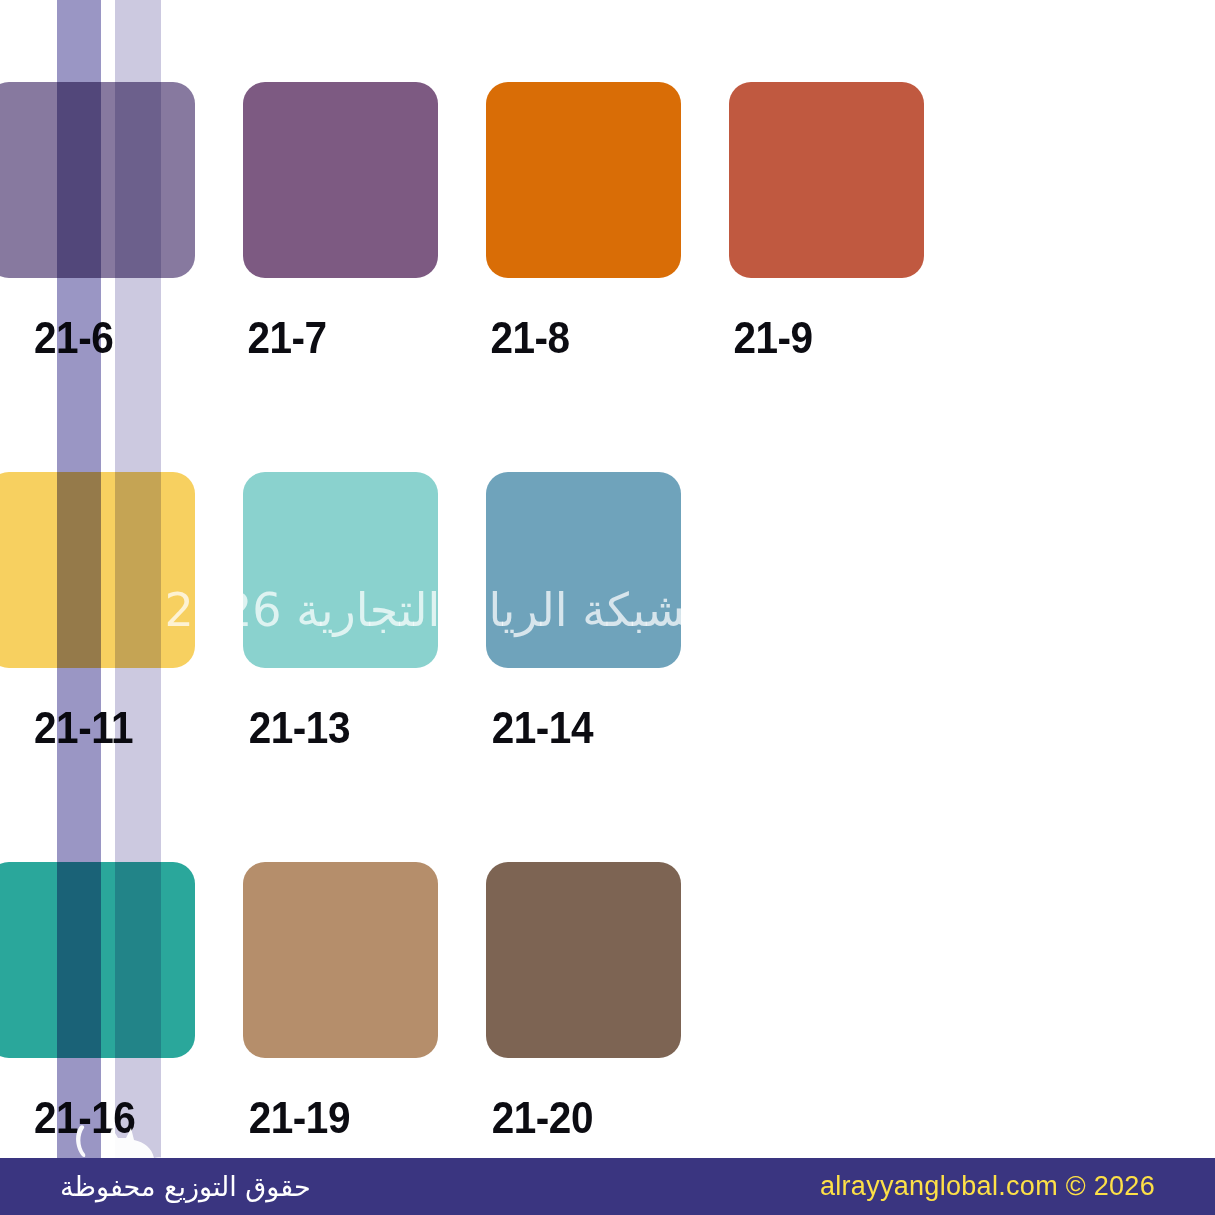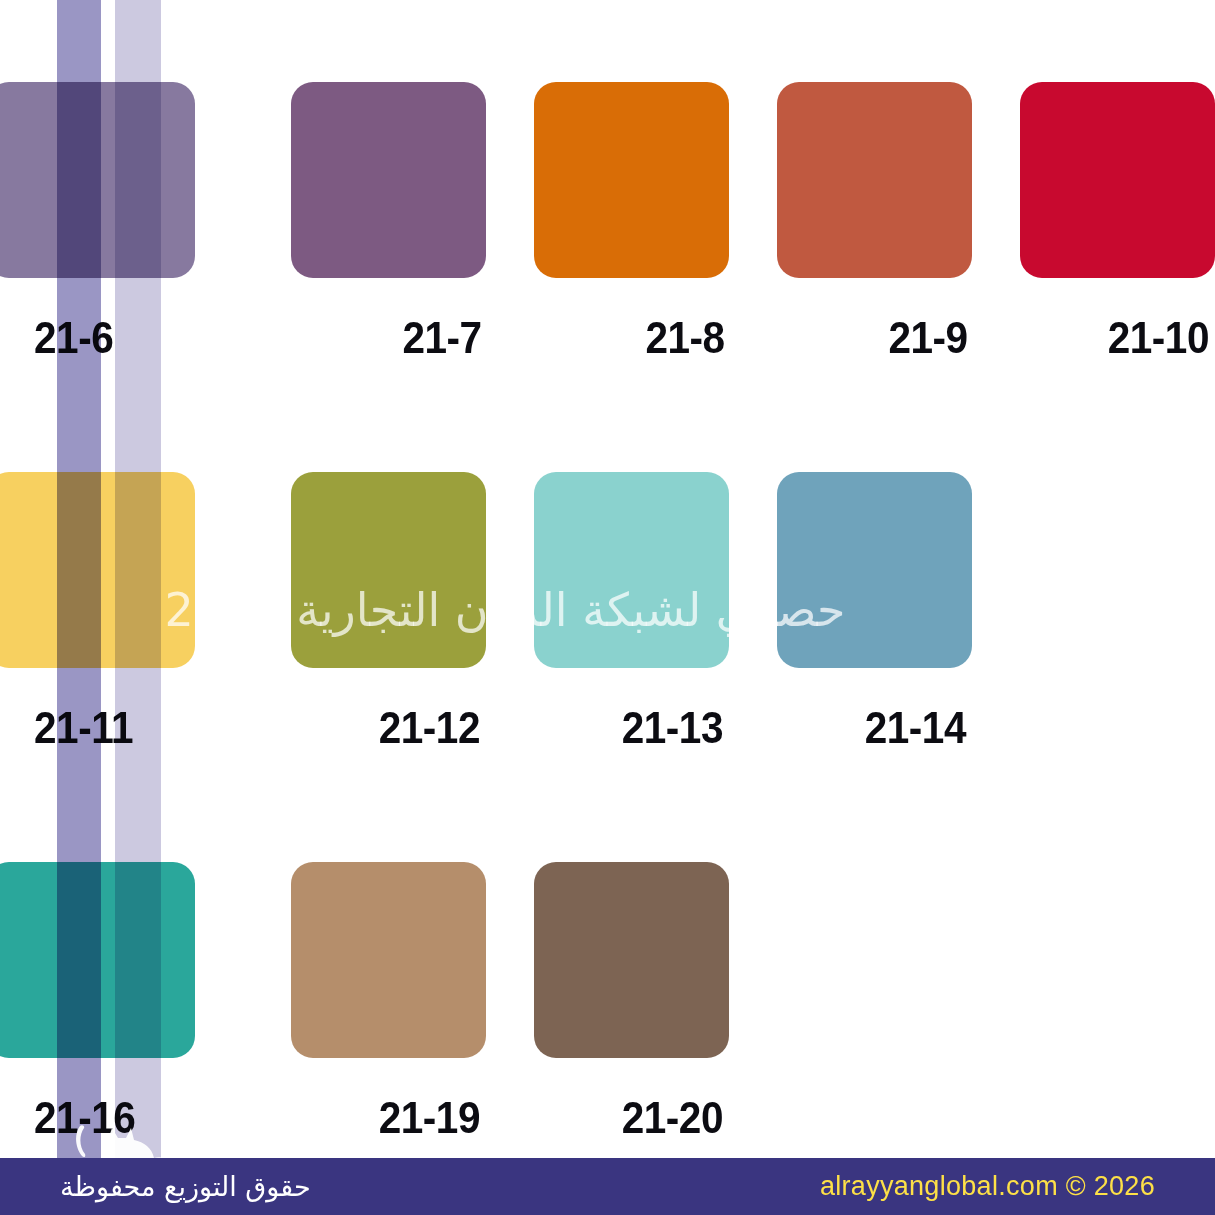--- a/index.html
+++ b/index.html
@@ -23,21 +23,21 @@
   .row{
     display:flex;
     align-items:flex-start;
     margin-bottom:0;
     height:390px;
   }
   .cell{
     width:243px;
     display:flex;
     flex-direction:column;
-    align-items:flex-end;
+    align-items:flex-start;
     box-sizing:border-box;
   }
   .chip{
     width:195px;
     height:196px;
     border-radius:22px;
     position:relative;
   }
   .cell:first-child .chip{
     width:208px;
@@ -146,34 +146,26 @@
         <div class="label">21-7</div>
       </div>
       <div class="cell">
         <div class="chip" style="background-color: rgb(217, 109, 6);"></div>
         <div class="label">21-8</div>
       </div>
       <div class="cell">
         <div class="chip" style="background-color: rgb(192, 89, 64);"></div>
         <div class="label">21-9</div>
       </div>
-      <div class="cell">
-        <div class="chip" style="background-color: rgb(200, 9, 47);"></div>
-        <div class="label">21-10</div>
-      </div>
     </div>
 
     <div class="row">
       <div class="cell">
         <div class="chip" style="background-color: rgb(247, 208, 96);"></div>
         <div class="label">21-11</div>
-      </div>
-      <div class="cell">
-        <div class="chip" style="background-color: rgb(155, 160, 60);"></div>
-        <div class="label">21-12</div>
       </div>
       <div class="cell">
         <div class="chip" style="background-color: rgb(138, 210, 206);"></div>
         <div class="label">21-13</div>
       </div>
       <div class="cell">
         <div class="chip" style="background-color: rgb(111, 163, 187);"></div>
         <div class="label">21-14</div>
       </div>
     </div>

